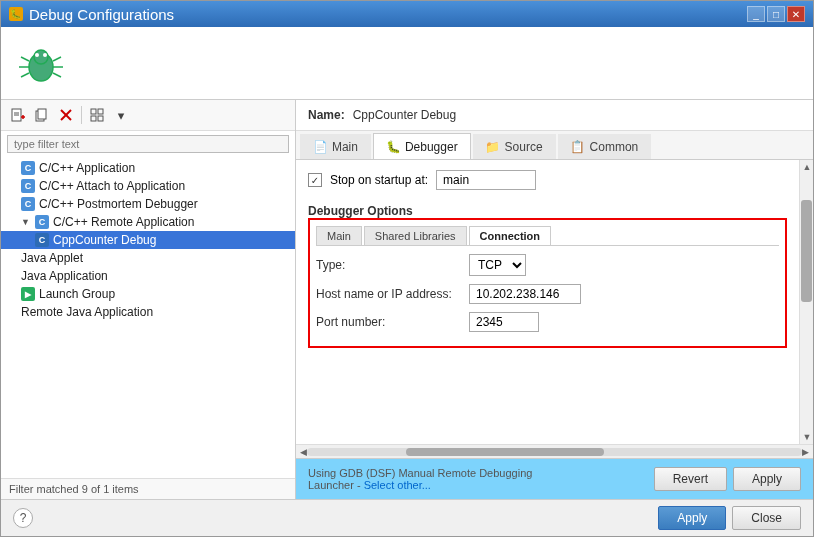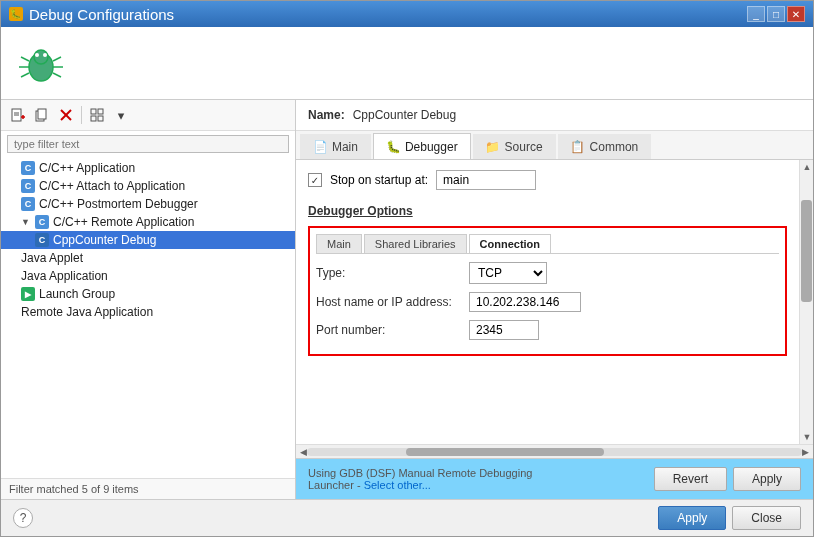--- a/index.html
+++ b/index.html
@@ -296,22 +296,21 @@
       border: 1px solid #aaa;
       padding: 2px 6px;
       font-size: 12px;
       width: 100px;
     }
 
     .section-title {
       font-size: 12px;
       font-weight: bold;
       color: #333;
-      margin-bottom: 8px;
-      text-decoration: underline;
+      margin-bottom: 0;
     }
 
     .debugger-tabs {
       border: 2px solid #e00;
       padding: 6px;
       margin-bottom: 8px;
     }
 
     .inner-tabs {
       display: flex;
@@ -362,21 +361,21 @@
 
     .field-value.port {
       width: 70px;
     }
 
     .type-select {
       border: 1px solid #aaa;
       padding: 2px 4px;
       font-size: 12px;
       background: white;
-      width: 78px;
+      width: 57px;
     }
 
     .horizontal-scroll {
       height: 14px;
       background: #f0f0f0;
       border-top: 1px solid #ddd;
       display: flex;
       align-items: center;
       padding: 0 4px;
     }
@@ -620,21 +619,21 @@
         <div class="tree-item indent-1">
           <div class="c-badge green" style="font-size:8px;">▶</div>
           <span>Launch Group</span>
         </div>
         <div class="tree-item indent-1">
           <span>Remote Java Application</span>
         </div>
 
       </div>
 
-      <div class="left-status">Filter matched 5 of 9 items</div>
+      <div class="left-status">Filter matched 9 of 1 items</div>
     </div>
 
     <div class="right-panel">
 
       <div class="name-row">
         <span class="name-label">Name:</span>
         <span class="name-value">CppCounter Debug</span>
       </div>
 
       <div class="tabs-row">

